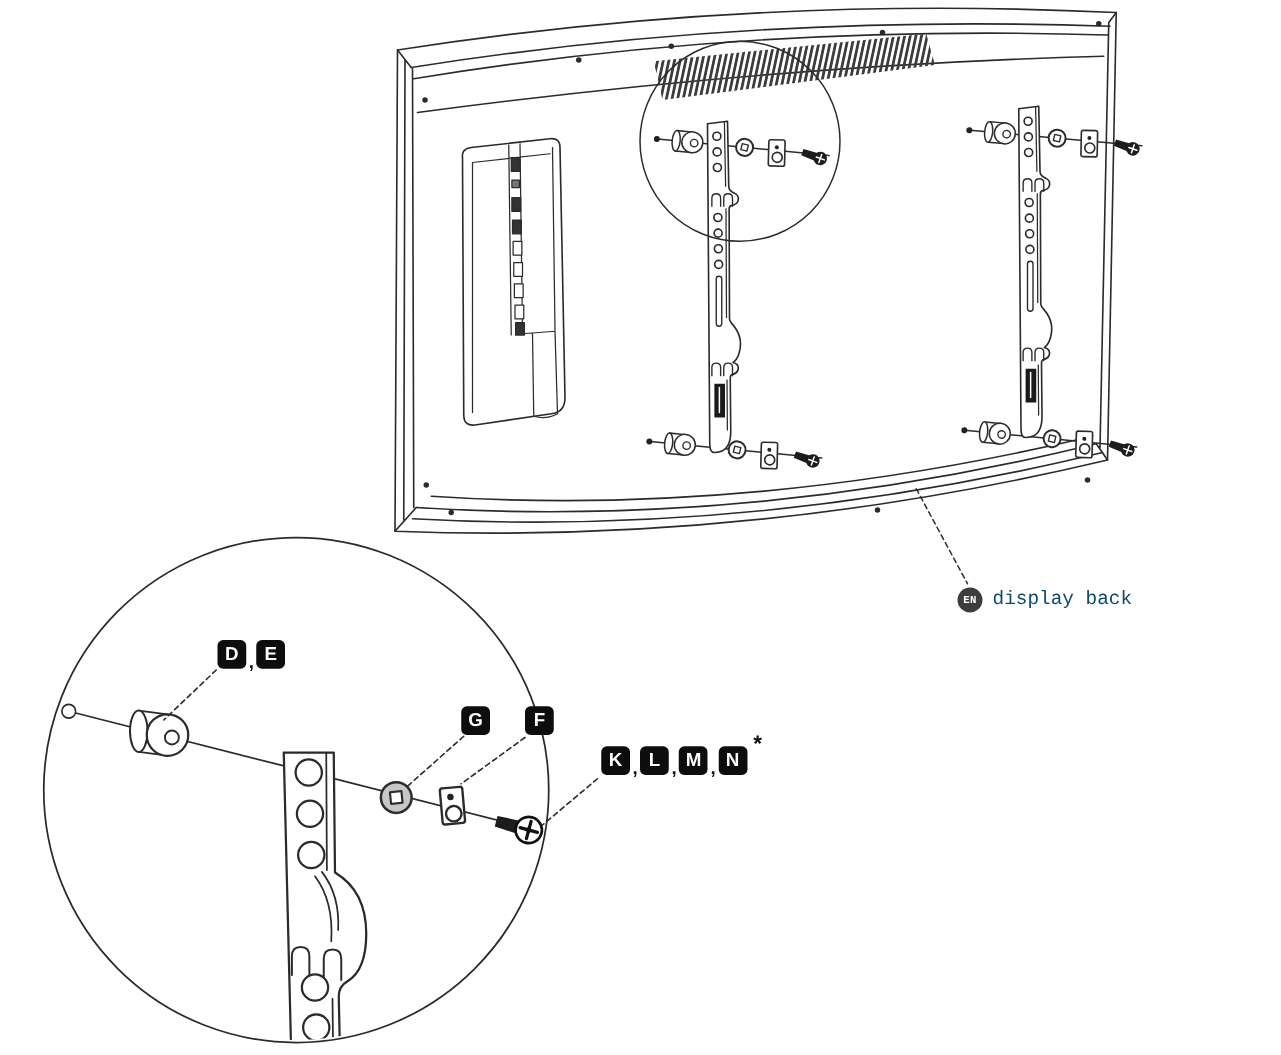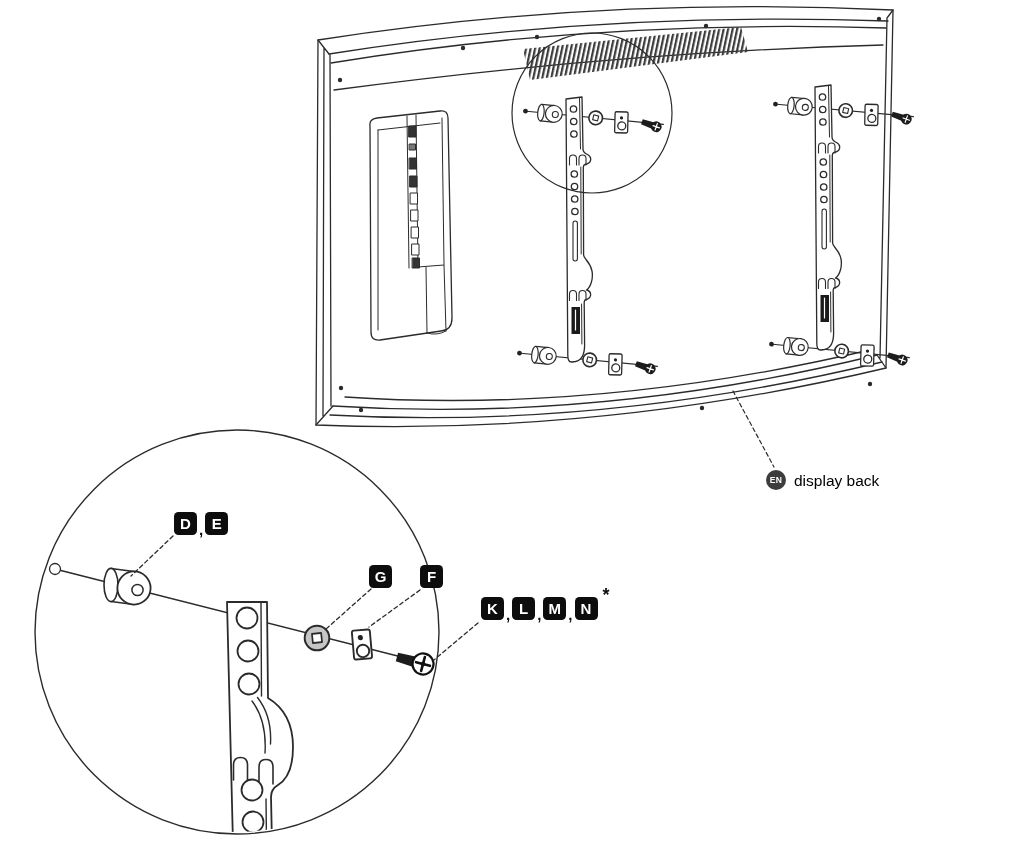--- a/index.html
+++ b/index.html
@@ -15,27 +15,27 @@
     border-radius:4.5px;
   }
   .label-comma{
     font-weight:bold;font-size:15px;color:#0d0d0d;
     line-height:12px;margin:0 -2px -1px -2px;
   }
   .note-mark{
     font-weight:bold;font-size:18px;color:#0d0d0d;
     align-self:flex-start;margin:-8px 0 0 1px;line-height:12px;
   }
-  .caption{position:absolute;left:766px;top:470px;display:flex;align-items:flex-end;gap:8px;}
+  .caption{position:absolute;left:766px;top:470px;display:flex;align-items:flex-start;gap:8px;font-family:Liberation Mono, monospace;}
   .badge{
     width:20px;height:20px;border-radius:50%;background:#3d3d3d;color:#ffffff;
     font-size:8.5px;font-weight:bold;display:flex;align-items:center;justify-content:center;
     letter-spacing:.3px;
   }
-  .caption-text{font-size:15.5px;color:#000000;}
+  .caption-text{font-size:15.5px;color:#0c4a6e;}
 </style>
 </head>
 <body>
 
 <div id="stage">
 
   <svg id="art" width="1025" height="844" viewBox="0 0 1025 844">
     <defs>
       <pattern id="ventHatch" patternUnits="userSpaceOnUse" width="4.4" height="40" patternTransform="rotate(12)">
         <rect x="0" y="0" width="2.2" height="40" fill="#3c3c3c"></rect>

